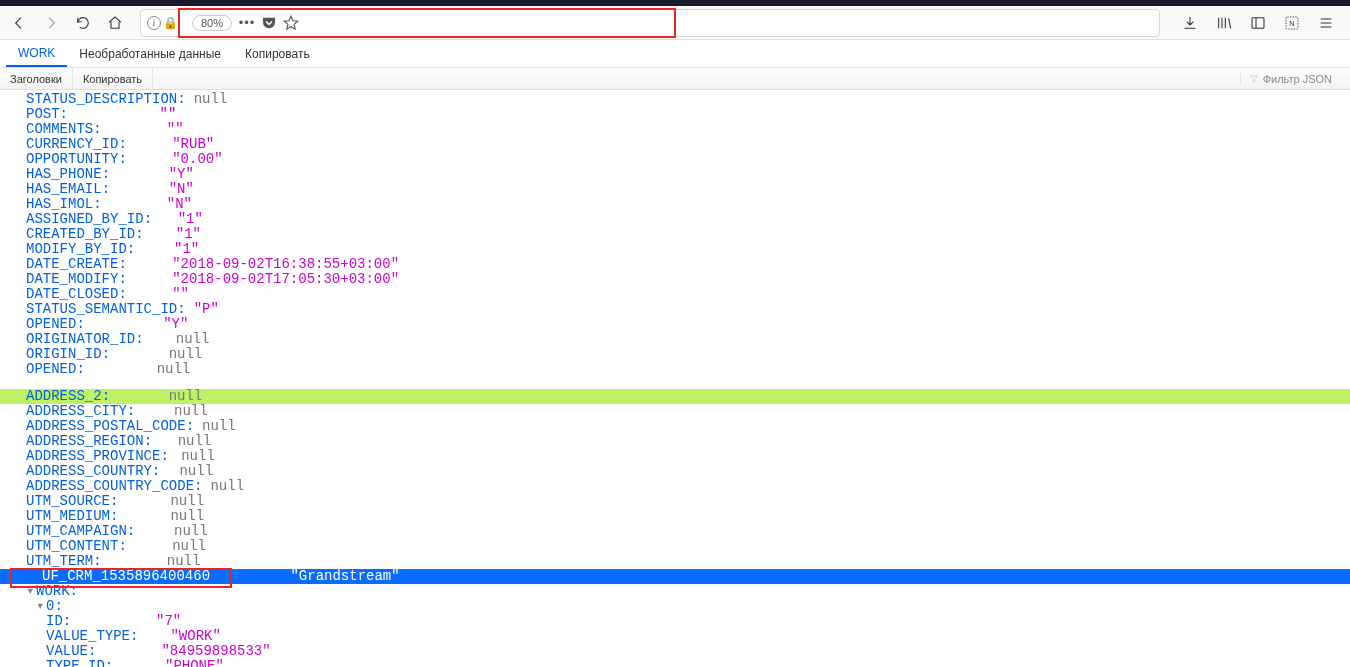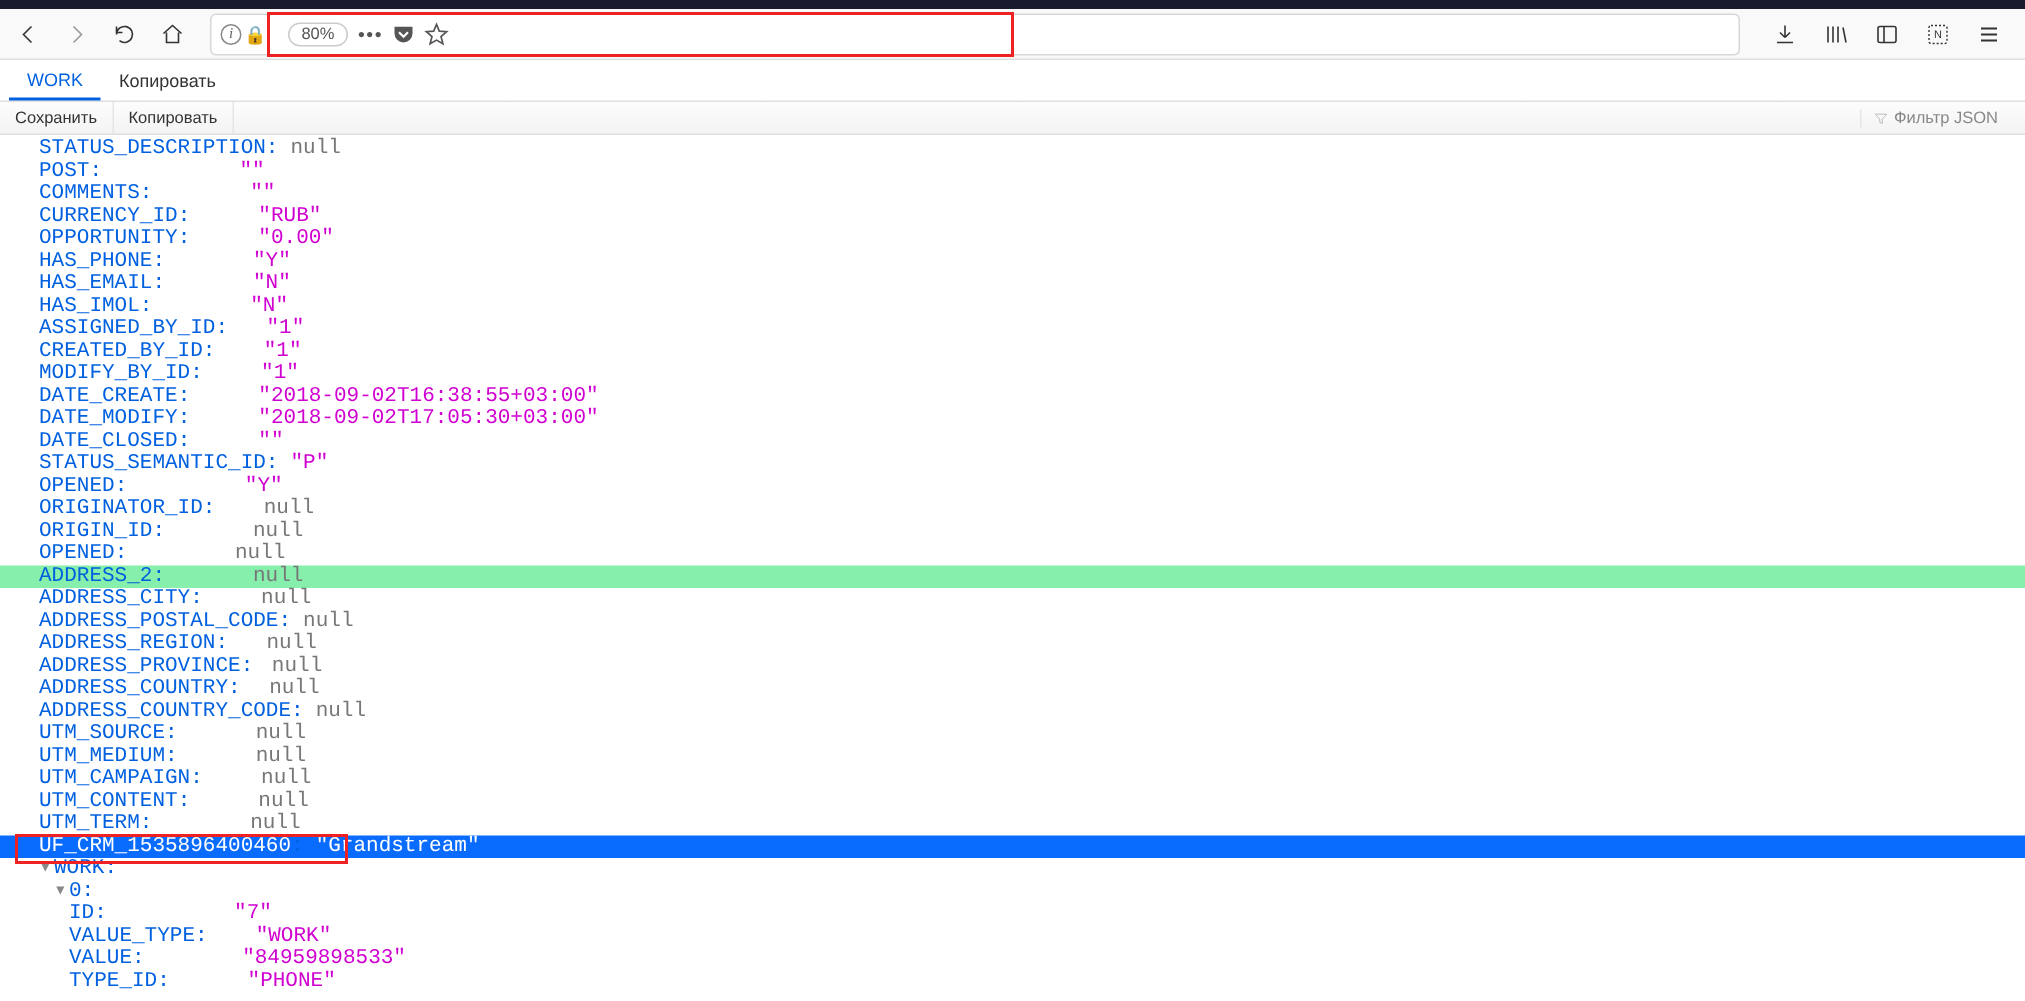--- a/index.html
+++ b/index.html
@@ -30,28 +30,28 @@
   .json-actionbar { display: flex; align-items: center; height: 22px; background: linear-gradient(#fdfdfd,#f3f3f3); border-bottom: 1px solid #ddd; font-size: 11px; color: #333; }
   .json-actionbar .act { padding: 0 10px; height: 100%; display: flex; align-items: center; cursor: pointer; border-right: 1px solid #e5e5e5; }
   .json-actionbar .filter { margin-left: auto; padding: 0 18px 0 8px; border-left: 1px solid #e5e5e5; color: #888; display:flex; align-items:center; gap:4px; }
   .json-actionbar .filter svg { width:10px; height:10px; fill:none; stroke:#aaa; stroke-width:1.2; }
 
   .json-body { font-family: Menlo, Consolas, "Courier New", monospace; font-size: 14px; line-height: 15px; padding-top: 2px; }
   .row { display: flex; height: 15px; align-items: center; white-space: pre; }
   .row.selected { background: #0a6cff; color: #fff; }
   .row.selected .key { color: #fff; }
   .row.selected .val-str { color: #fff; }
-  .row.highlight-box { position:relative; }
+  .row.highlight-box { position:relative;gap:16px; }
   .row.highlight-box::after { content:""; position:absolute; left:10px; top:-1px; height: 16px; width: 218px; border: 2px solid #e22; pointer-events:none; }
   .arrow { display:inline-block; width:10px; color:#888; }
   .key { color: #0060df; }
   .colon { color: #0060df; }
   .val-null { color: #777; }
   .val-str { color: #d000d0; }
-  .hover-row { background: #86efac; }
+  .hover-row { background: #bef264; margin-top: 12px; }
 </style>
 </head>
 <body>
 
 <div class="tab-strip"></div>
 
 <div class="browser-toolbar">
   <div class="nav-btn">
       <svg viewBox="0 0 24 24">
         <path d="M15 4l-8 8 8 8"></path>
@@ -124,25 +124,26 @@
     <div class="icon">
         <svg viewBox="0 0 24 24">
           <path d="M4 6h16M4 12h16M4 18h16" stroke="#333" stroke-width="1.8"></path>
         </svg>
       </div>
   </div>
 </div>
 
 <div class="json-tabs">
   <div class="json-tab active">WORK</div>
+  <div class="json-tab">Необработанные данные</div>
   <div class="json-tab">Копировать</div>
 </div>
 
 <div class="json-actionbar">
-  <div class="act">Сохранить</div>
+  <div class="act">Заголовки</div>
   <div class="act">Копировать</div>
   <div class="filter">
     <svg viewBox="0 0 24 24">
         <path d="M3 5h18L14 13v7l-4-2v-5L3 5z"></path>
       </svg>
     <span>Фильтр JSON</span>
   </div>
 </div>
 
 <div class="json-body" id="json-body">

